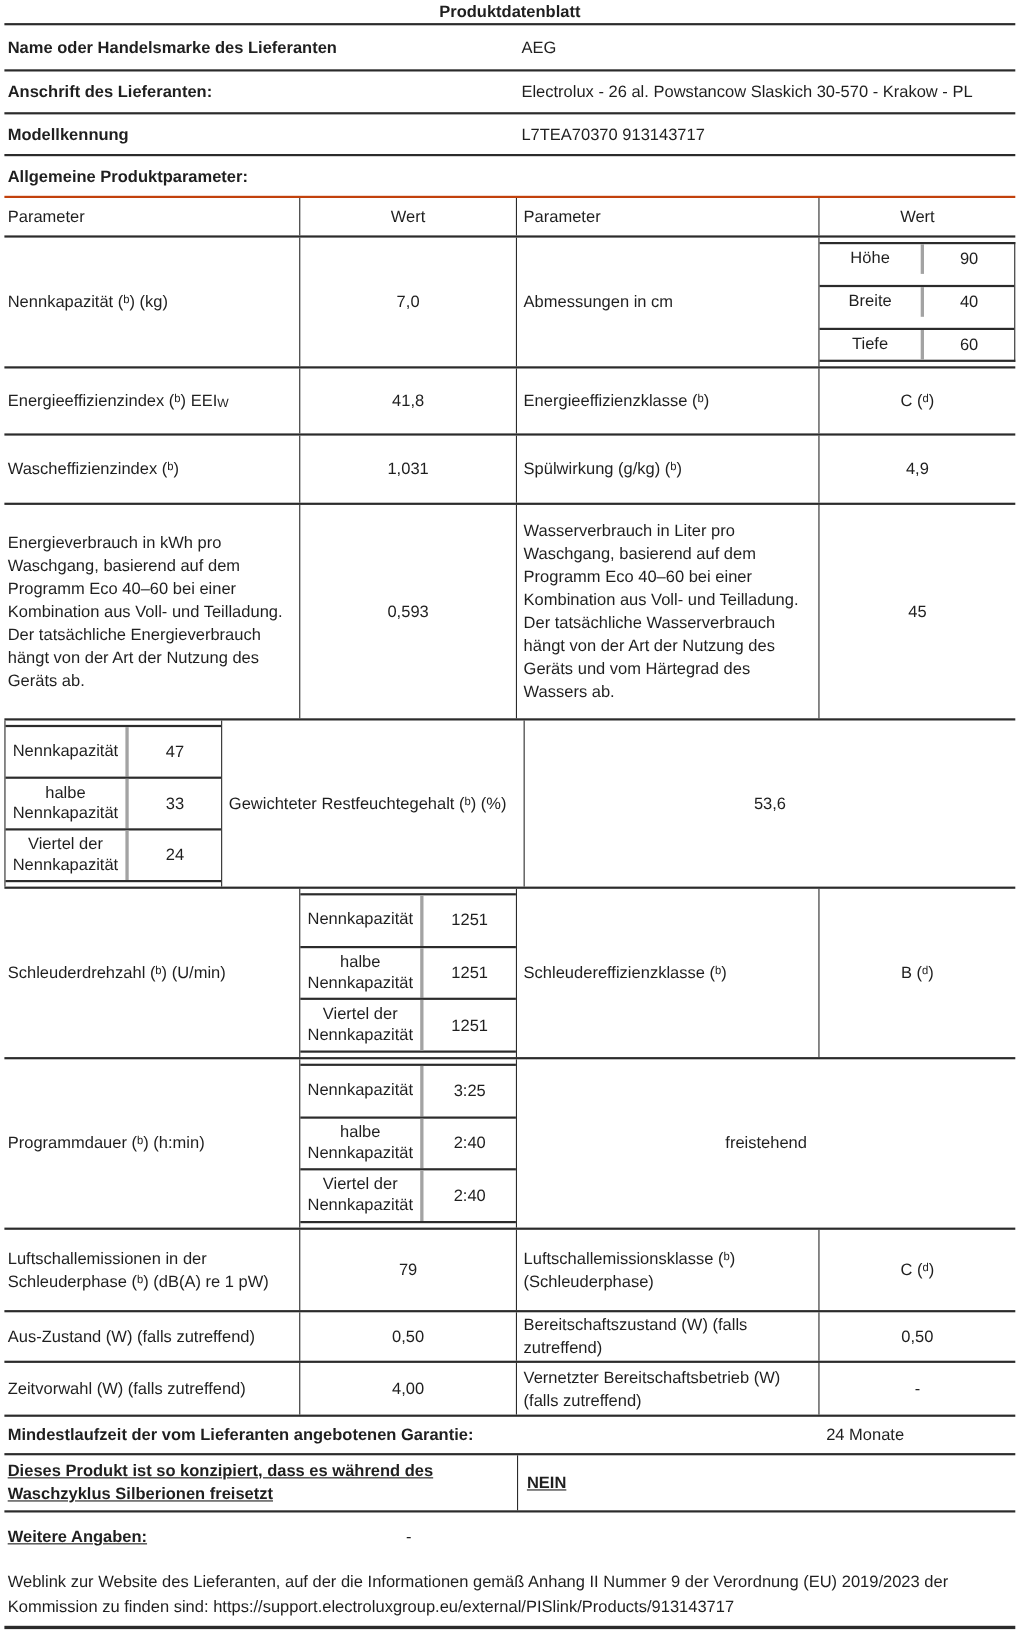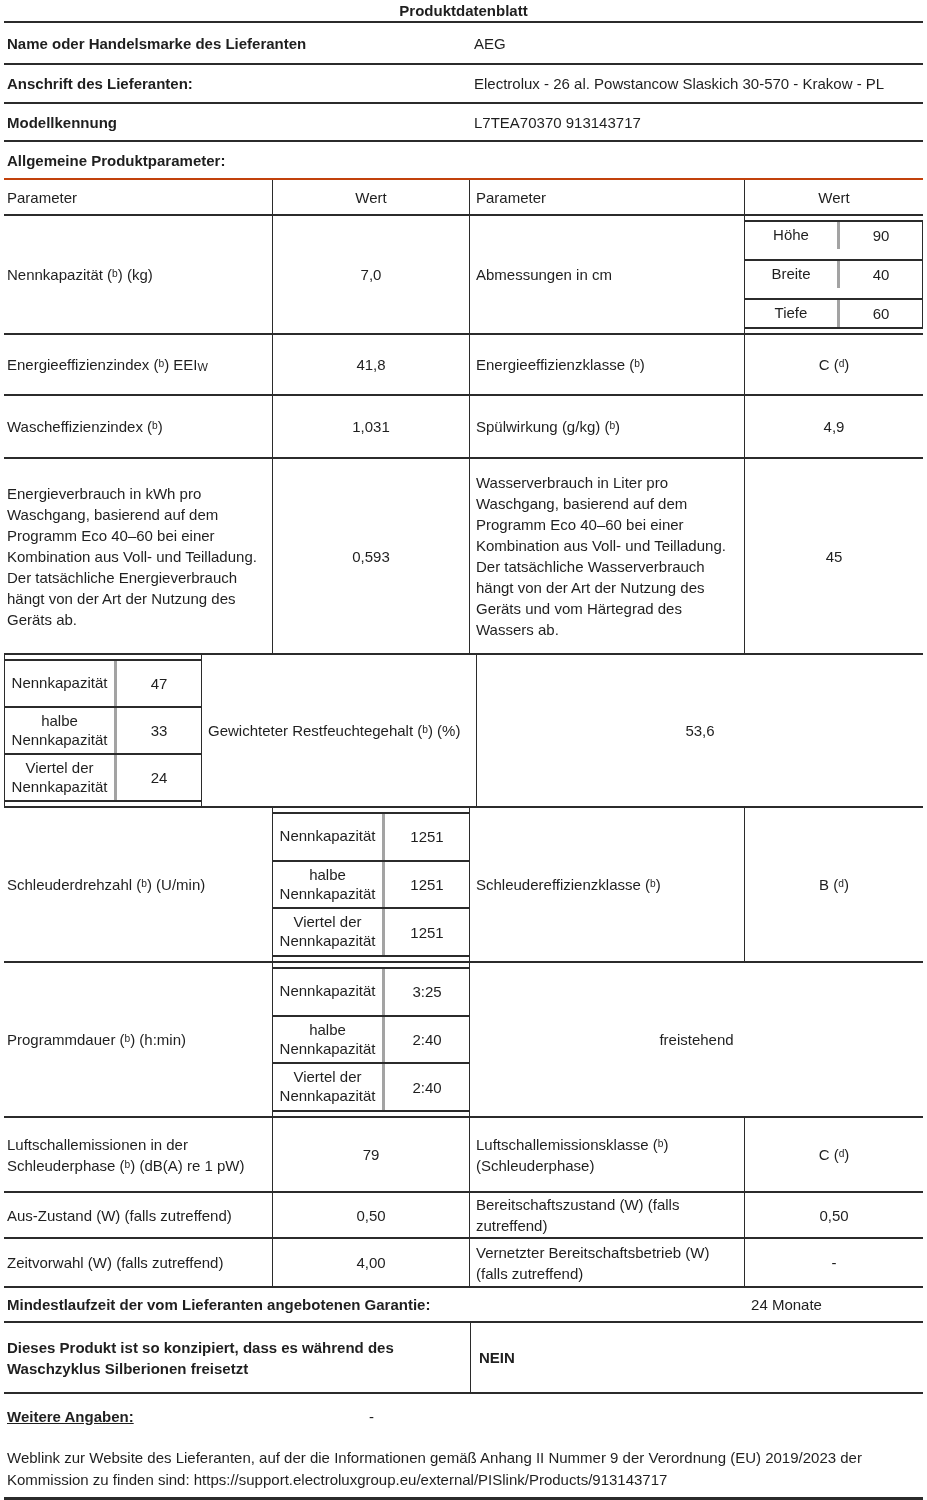--- a/index.html
+++ b/index.html
@@ -30,21 +30,21 @@
   .sublabel { flex:0 0 109px; display:flex; align-items:center; justify-content:center; text-align:center; line-height:1.25; padding:1px; }
   .dims .sublabel { flex:0 0 92px; }
   .subvalue { flex:1; border-left:3px solid #a3a3a3; display:flex; align-items:center; justify-content:center;text-align:right; }
 
   sub.eei-sub { font-size:11px; position:relative; bottom:-3px; }
 
   .warranty-row { display:flex; align-items:center; border-bottom:2px solid #2b2b2b; height:35px; }
   .warranty-row .wlabel { flex:1; font-weight:bold; padding-left:3px; }
   .warranty-row .wvalue { flex:0 0 273px; text-align:center; }
 
-  .silver-row { display:flex; border-bottom:2px solid #2b2b2b; height:71px; }
+  .silver-row { display:flex; border-bottom:2px solid #2b2b2b; height:52px;text-decoration:underline; }
   .silver-row .slabel { flex:0 0 466px; font-weight:bold; display:flex; align-items:center; padding-left:3px; line-height:1.4; }
   .silver-row .svalue { flex:1; border-left:1px solid #2b2b2b; display:flex; align-items:center; padding-left:8px; font-weight:600; }
 
   .additional-row { display:flex; align-items:center; height:45px; }
   .additional-row .alabel { flex:0 0 269px; font-weight:bold; padding-left:3px;text-decoration:underline; }
   .additional-row .avalue { flex:0 0 197px; text-align:center; }
 
   .footer-note { padding:8px 3px 0 3px; line-height:21.5px; }
   .bottom-rule { border-top:3px solid #2b2b2b; margin-top:7px; }
 </style>

